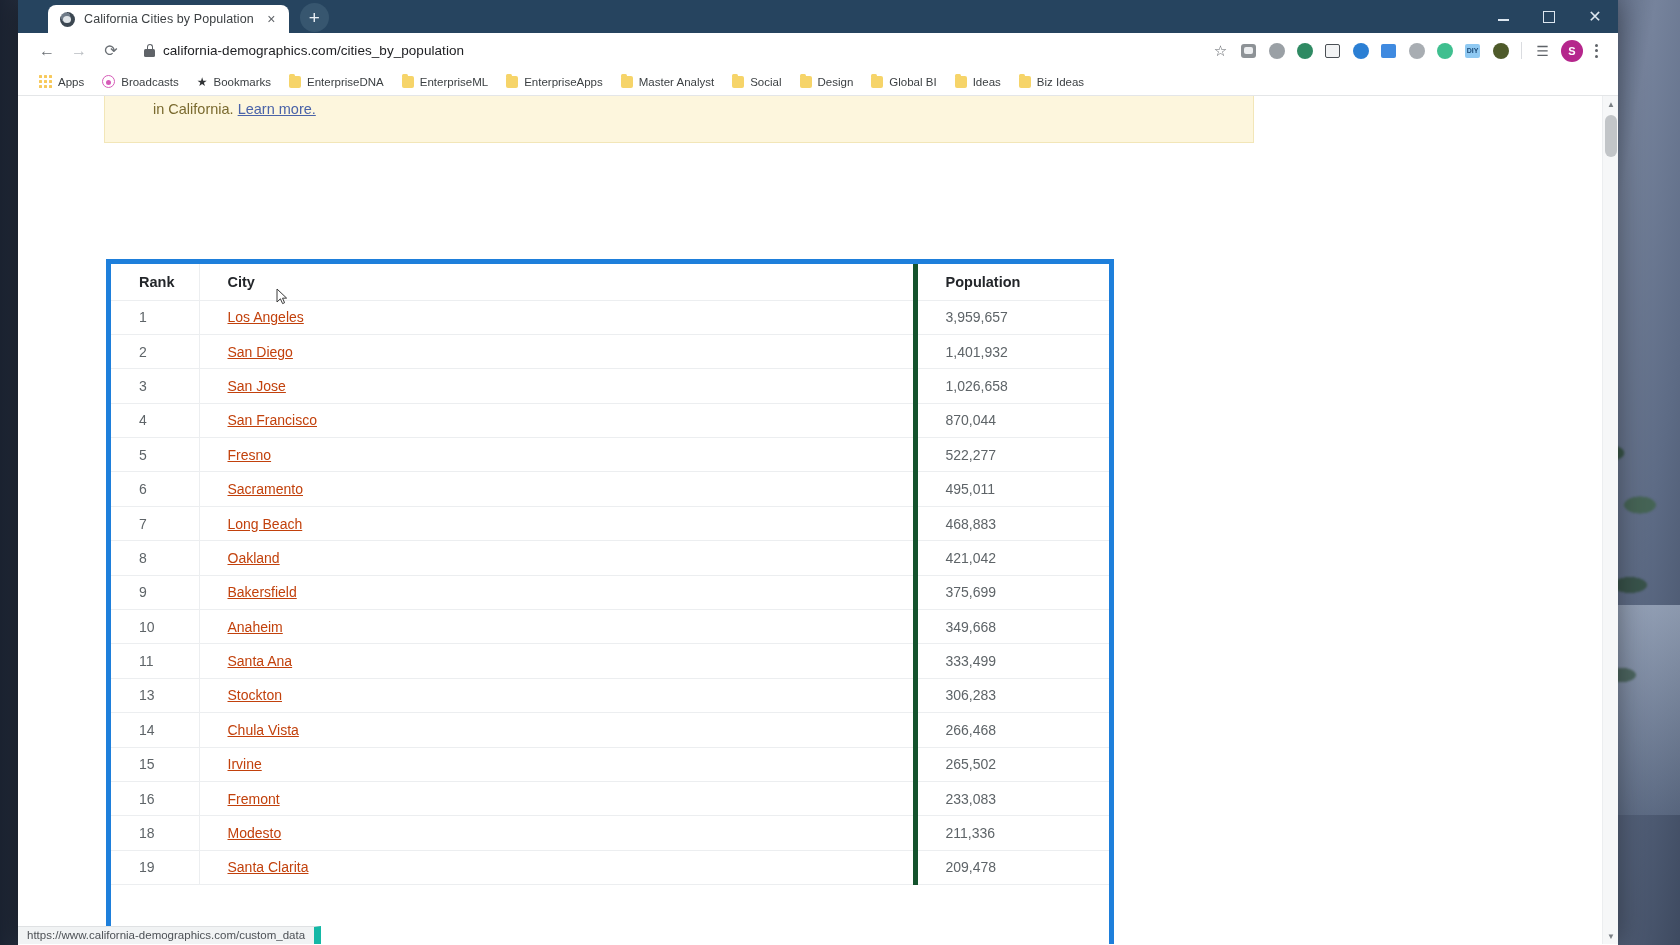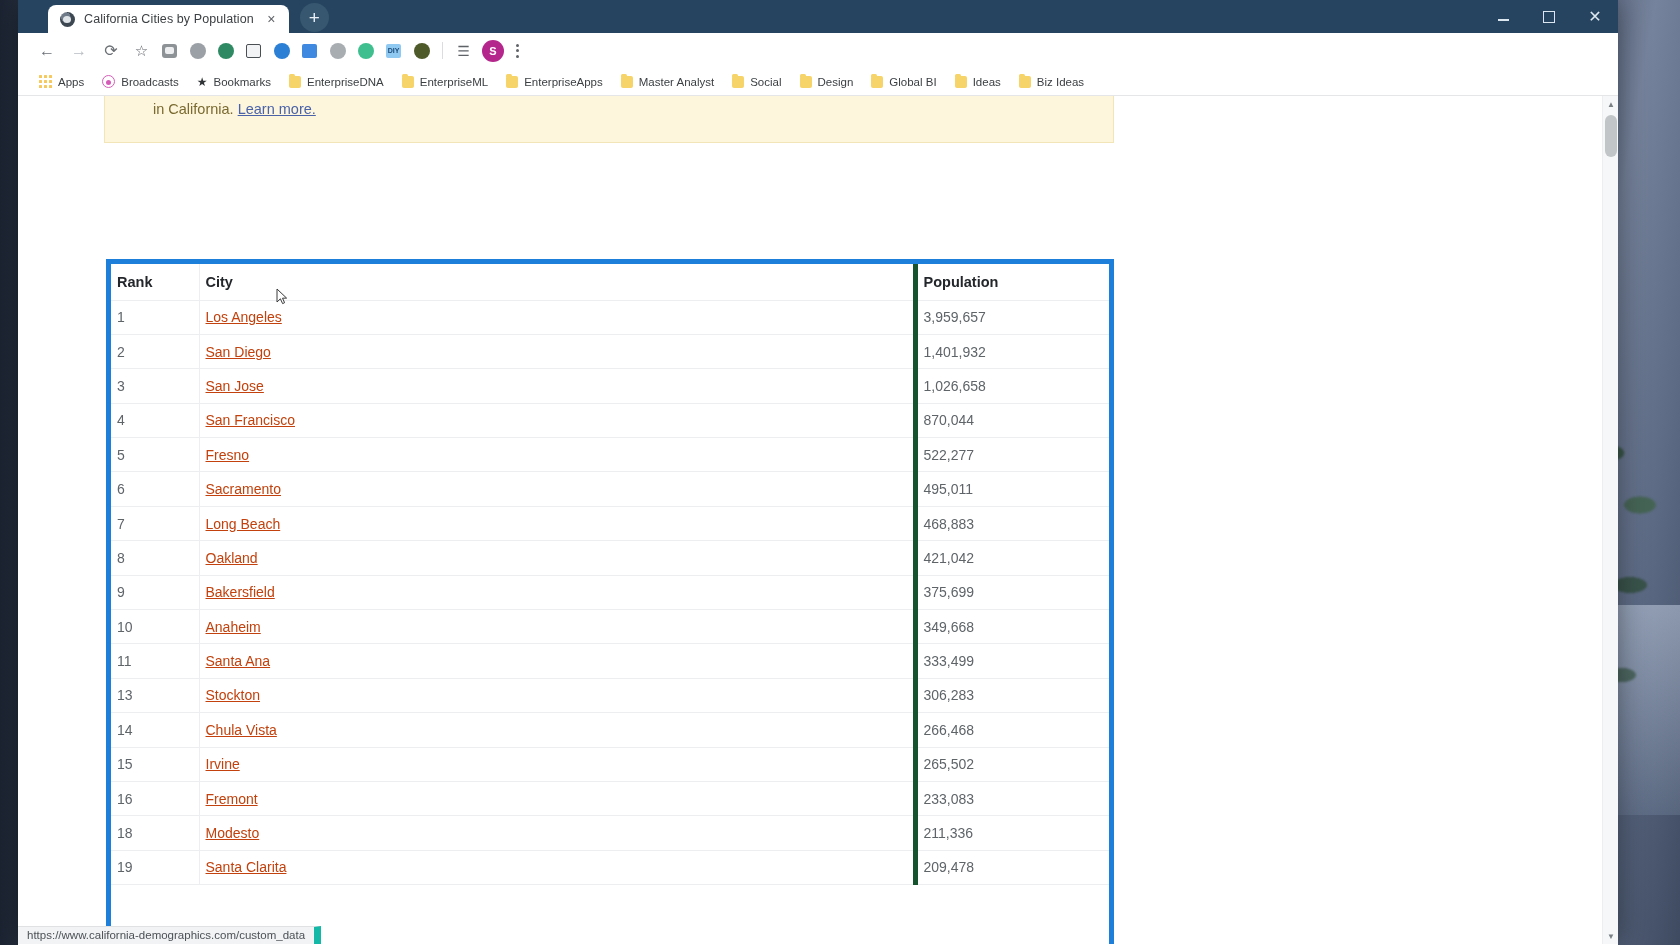--- a/index.html
+++ b/index.html
@@ -213,21 +213,21 @@
     overflow: hidden;
   }
   .page {
     position: absolute; left: 0; top: 0; right: 16px; bottom: 0;
     background: #ffffff;
   }
 
   
   .notice {
     position: absolute;
-    left: 86px; top: 0; width: 1010px; height: 47px;
+    left: 86px; top: 0; width: 1150px; height: 47px;
     background: #fdf6dd;
     border: 1px solid #f2e6b8;
     border-top: none;
   }
   .notice-text {
     position: absolute; left: 48px; top: 5px;
     font-size: 14.5px; color: #7a6a2f;
   }
   .notice-text .lnk { color: #4a63a8; text-decoration: underline; }
 
@@ -240,21 +240,21 @@
     background: #ffffff;
   }
   table.poptable {
     width: 100%;
     border-collapse: collapse;
     table-layout: fixed;
     font-size: 14px;
   }
   table.poptable th, table.poptable td {
     border-bottom: 1px solid #eceef0;
-    padding: 0 0 0 6px;
+    padding: 0 0 0 28px;
     height: 34.4px;
     text-align: left;
     vertical-align: middle;
     color: #5e6468;
     font-weight: normal;
     overflow: hidden;
     white-space: nowrap;
   }
   table.poptable th {
     color: #23262a;
@@ -333,20 +333,27 @@
       <div class="wc-max"></div>
       <div class="wc-close">✕</div>
     </div>
   </div>
 
   <div class="navbar">
     <div class="navicon">←</div>
     <div class="navicon dim">→</div>
     <div class="navicon">⟳</div>
 
+    <div class="omnibox">
+      <span class="lock-icon">
+        <span class="body"></span>
+          <span class="shackle"></span>
+      </span>
+      <span class="url-text">california-demographics.com/cities_by_population</span>
+    </div>
 
     <div class="toolbar-ext">
       <div class="ext">
         <span class="star-icon">☆</span>
       </div>
       <div class="ext">
         <span class="sq" style="background:#8d9296;border-radius:3px;position:relative;">
           <span style="position:absolute;left:3px;top:3px;width:9px;height:7px;background:#eceef0;border-radius:2px;display:block;"></span>
         </span>
       </div>

